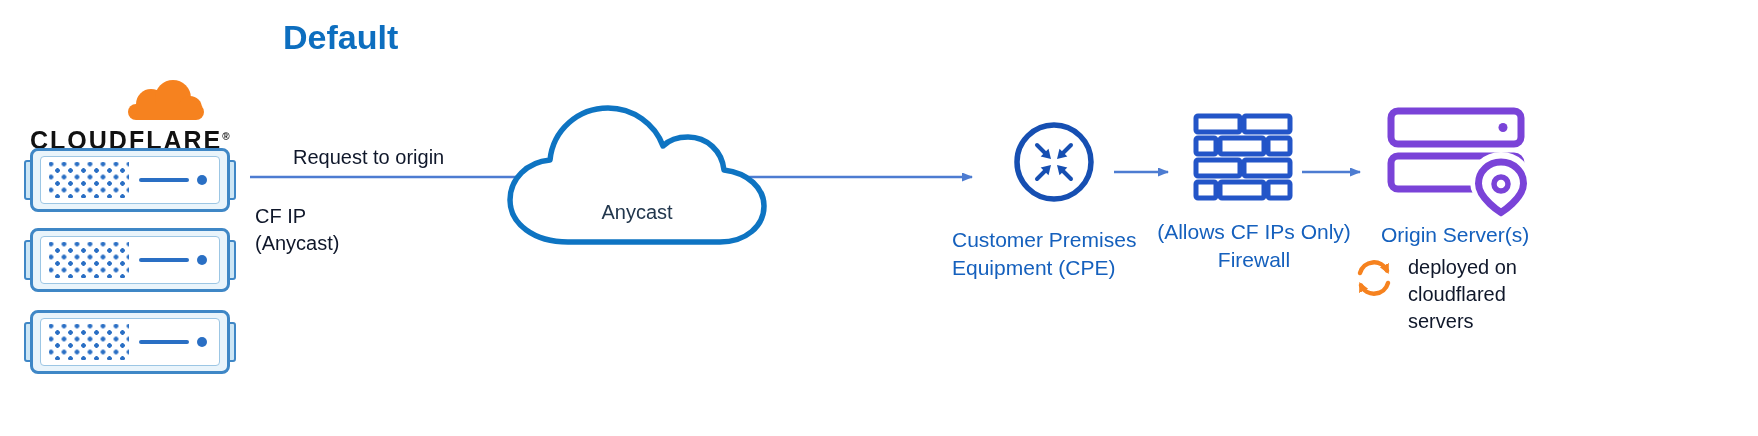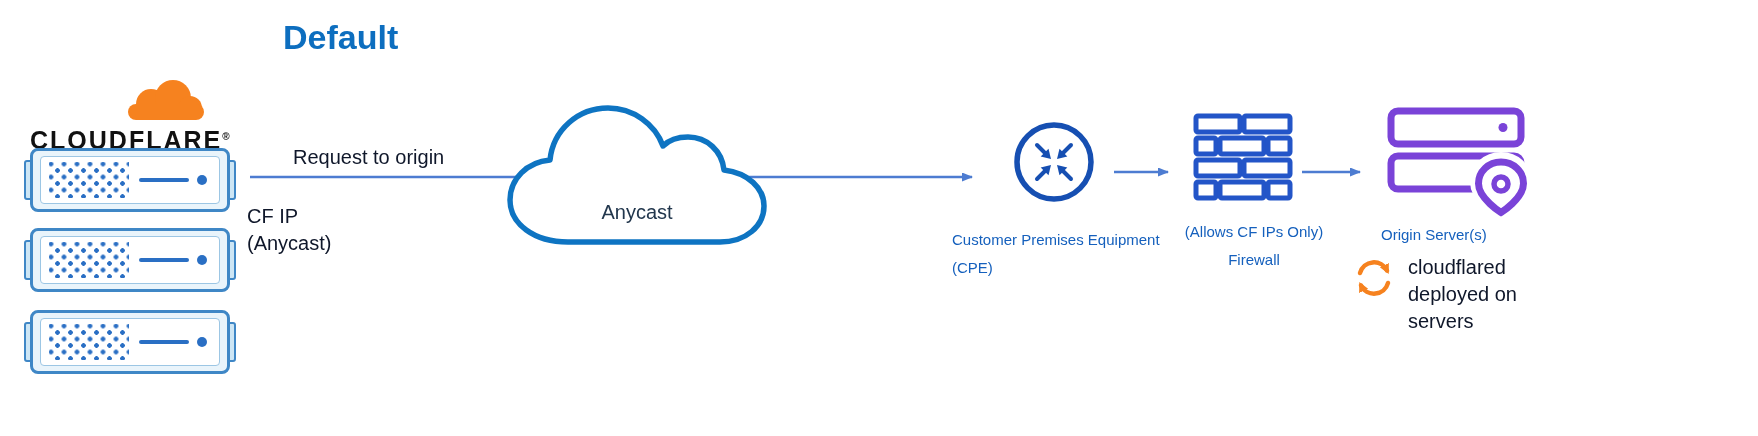--- a/index.html
+++ b/index.html
@@ -3,21 +3,21 @@
 <meta charset="utf-8">
 <style>
   * { margin:0; padding:0; box-sizing:border-box; }
   html, body { background:#ffffff; }
   body { font-family:"Liberation Sans", sans-serif; }
 
   #canvas { position:relative; width:1758px; height:436px; background:#fff; overflow:hidden;border-radius:9px; }
   .abs { position:absolute; }
 
   .title { font-size:34px; font-weight:700; color:#0d6ebf; }
-  .lbl { color:#1560bd; font-size:15px; line-height:28px; }
+  .lbl { color:#1560bd; font-size:21px; line-height:28px; }
   .lbl-sm { color:#0f172a; font-size:20px; line-height:27px; }
   .center { text-align:center; }
 
   
   .brand { position:absolute; left:0; top:52px; width:205px; text-align:left;
            font-size:25px; font-weight:800; letter-spacing:2px; color:#111; white-space:nowrap; }
   .brand sup { font-size:10px; font-weight:700; }
 
   
   .server { position:absolute; left:30px; width:200px; height:64px; }
@@ -101,21 +101,21 @@
     <div class="ear r"></div>
     <div class="body"></div>
     <div class="panel">
       <div class="dots"></div>
       <div class="hline"></div>
       <div class="pdot"></div>
     </div>
   </div>
 
   <div class="abs lbl-sm" style="left:293px;top:144px">Request to origin</div>
-  <div class="abs lbl-sm" style="left:247px;top:203px">
+  <div class="abs lbl-sm" style="left:255px;top:203px">
     <div>CF IP</div>
     <div>(Anycast)</div>
   </div>
 
   <svg class="abs" style="left:498px;top:82px" width="278" height="168" viewBox="0 0 278 168">
     <path d="M 70 160 C 36 160 12 142 12 118 C 12 97 29 80 52 78 C 55 48 80 26 110 26
              C 135 26 157 42 165 64 C 171 58 181 55 190 55 C 209 55 224 69 226 88
              C 250 91 266 106 266 124 C 266 144 248 160 222 160 Z" fill="#ffffff" stroke="#0e74c2" stroke-width="5.5" stroke-linejoin="round"></path>
   </svg>
   <div class="abs internet-label center" style="left:557px;top:201px;width:160px">Anycast</div>
@@ -170,18 +170,18 @@
   </svg>
   <div class="abs lbl" style="left:1381px;top:221px">Origin Server(s)</div>
 
   <svg class="abs" style="left:1350px;top:254px" width="48" height="48" viewBox="0 0 48 48">
     <g fill="none" stroke="#f6821f" stroke-width="4.5" stroke-linecap="round">
       <path d="M 10 19 A 14.5 14.5 0 0 1 37 16.5" marker-end="url(#arrow-orange)"></path>
       <path d="M 38 29 A 14.5 14.5 0 0 1 11 31.5" marker-end="url(#arrow-orange)"></path>
     </g>
   </svg>
   <div class="abs lbl-sm" style="left:1408px;top:254px;width:150px">
+    <div>deployed on</div>
     <div>cloudflared</div>
-    <div>deployed on</div>
     <div>servers</div>
   </div>
 
 </div>
 
 </body></html>

